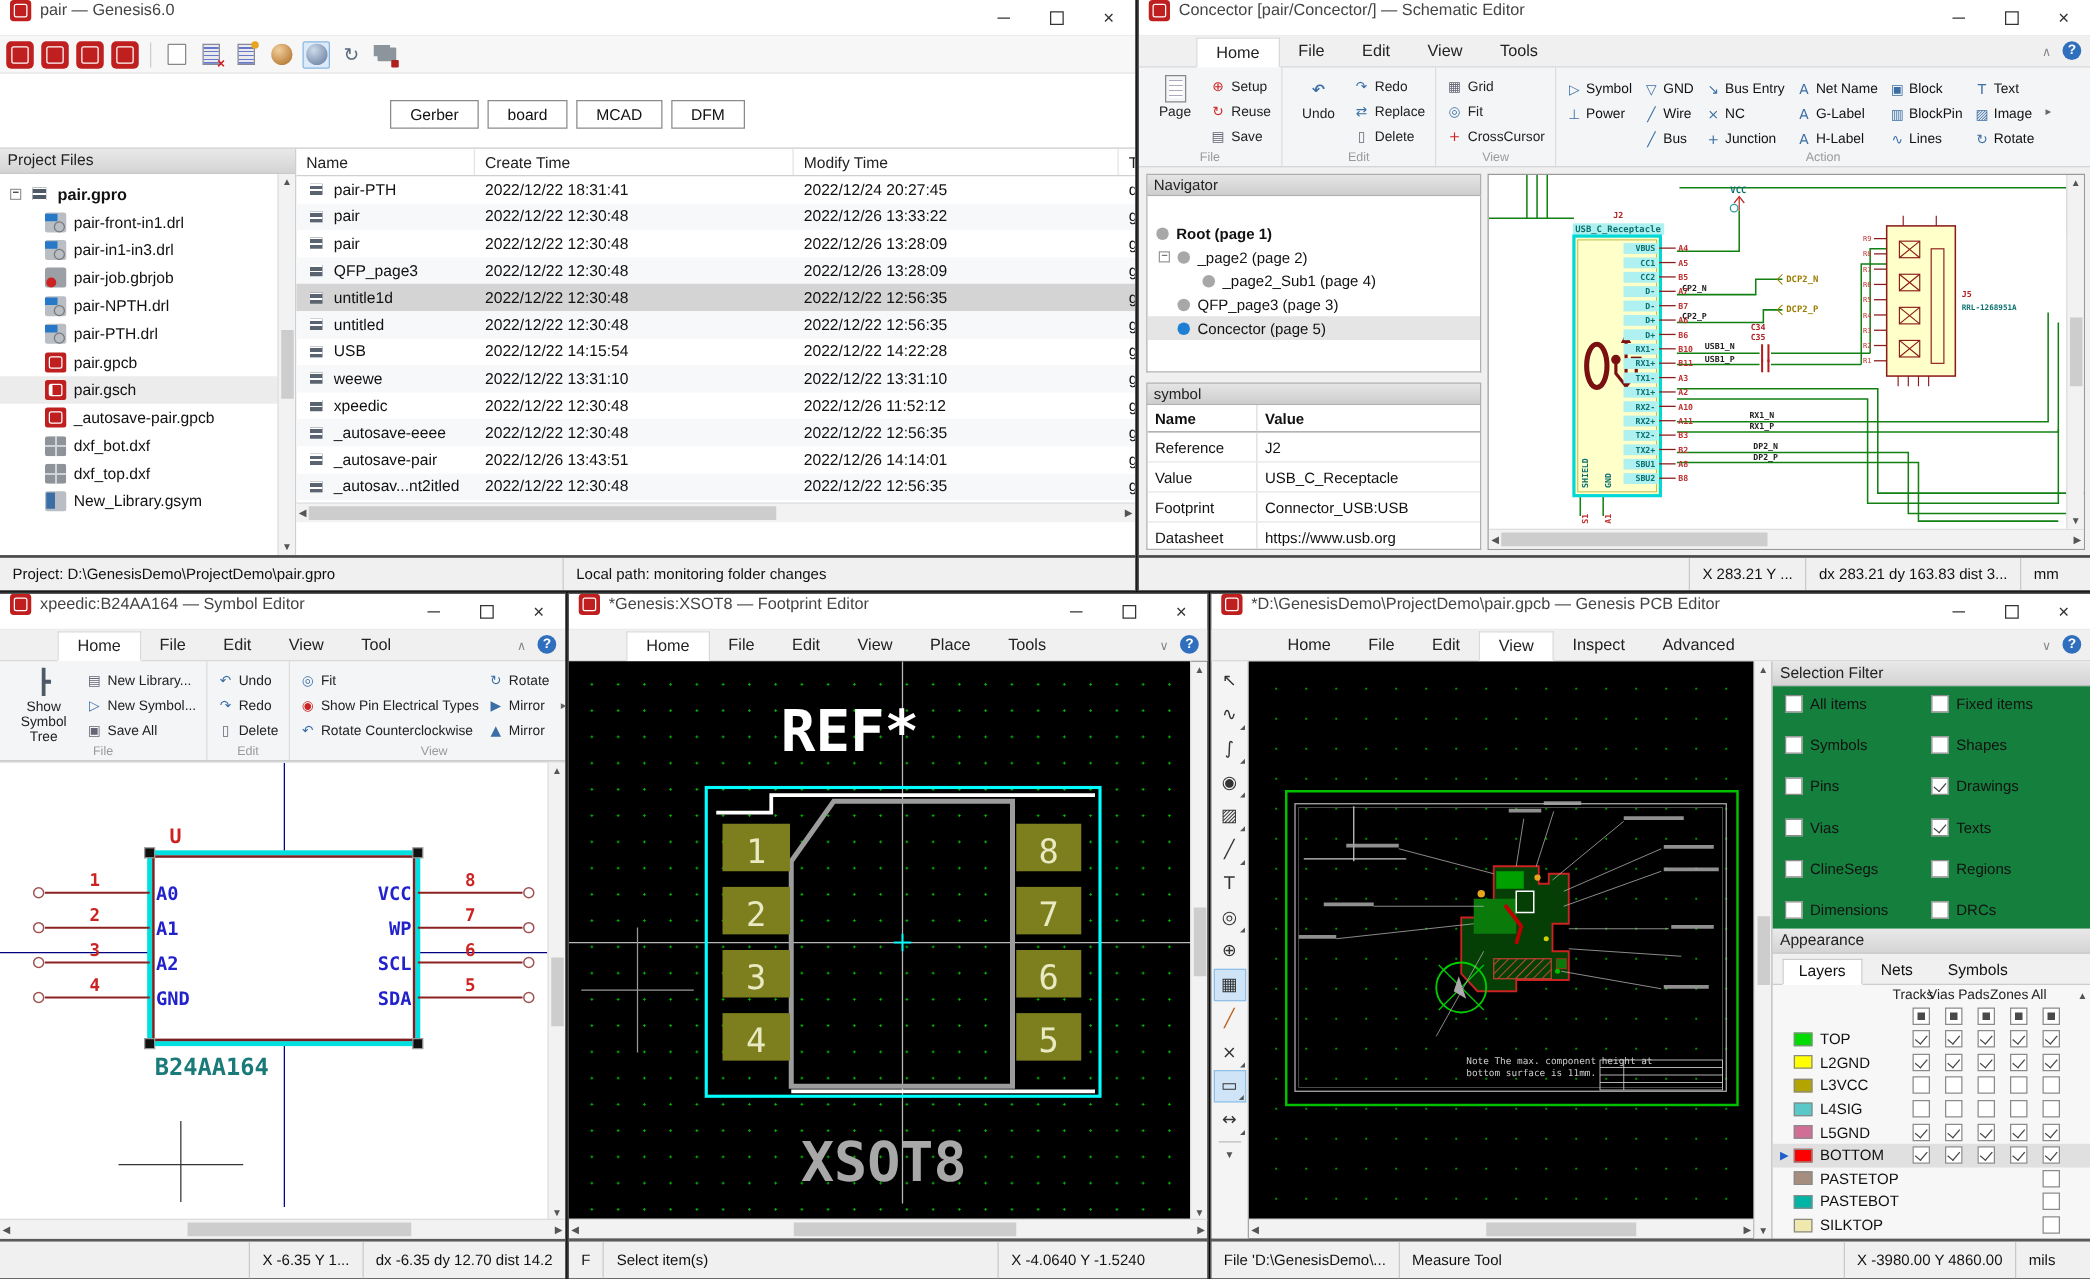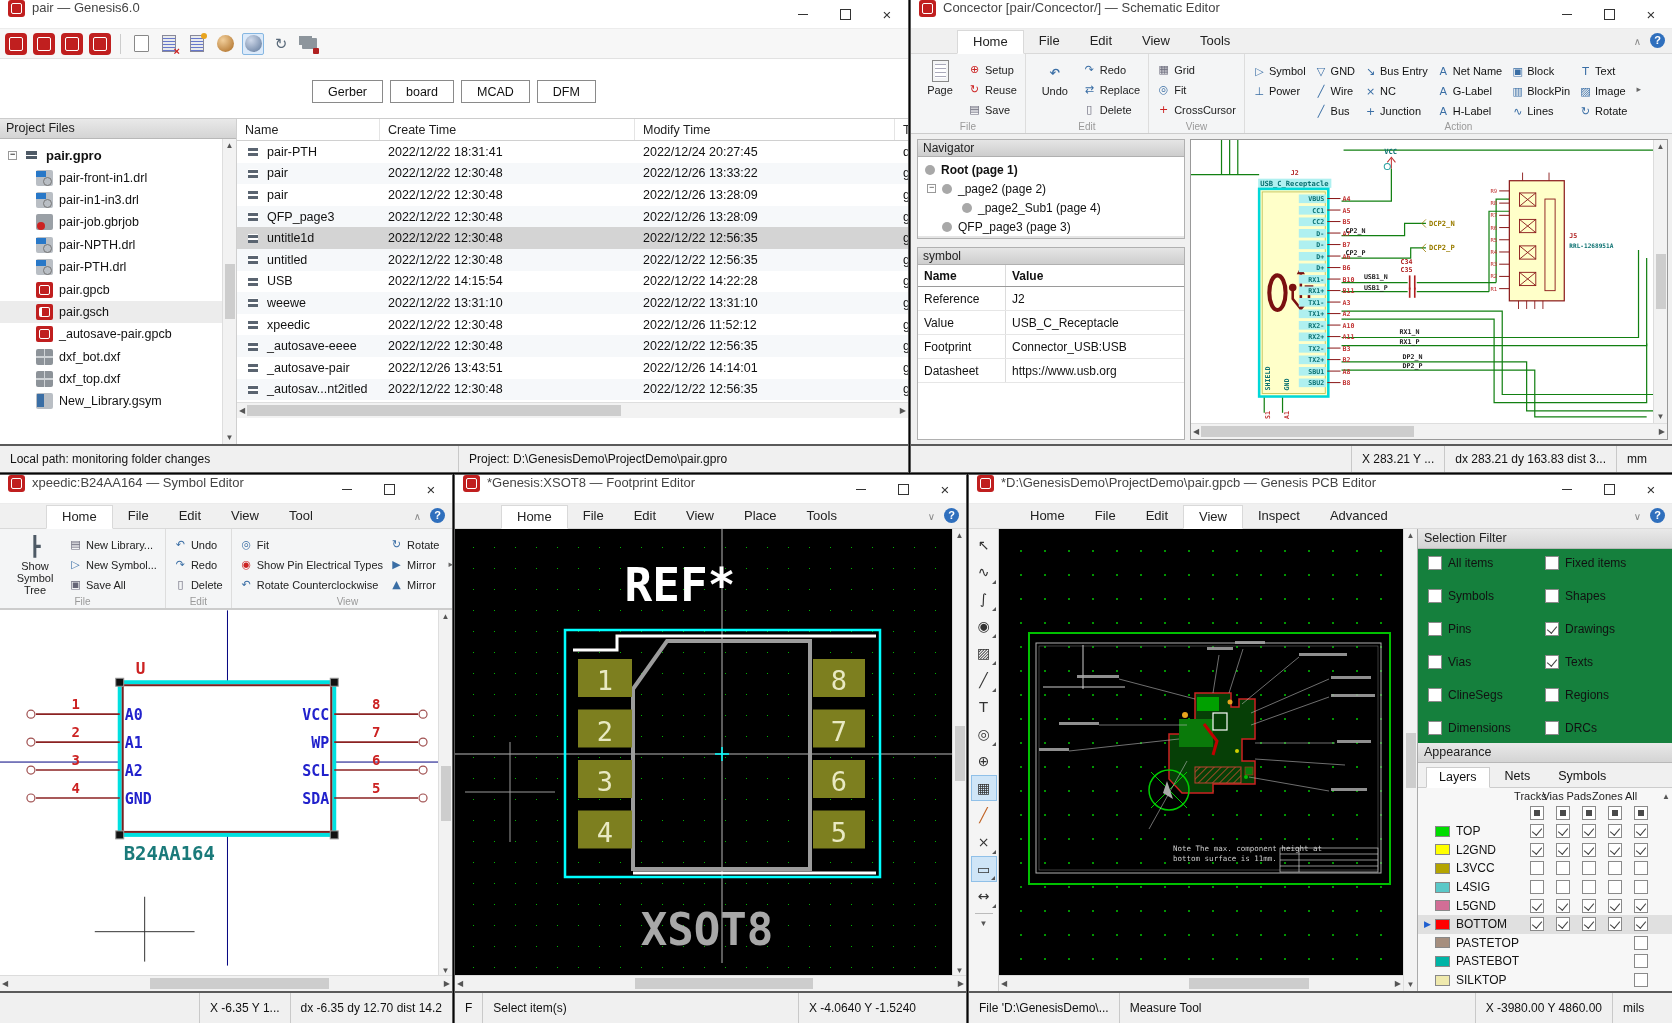--- a/index.html
+++ b/index.html
@@ -99,21 +99,21 @@
 .frow.sel{background:#d4d4d4}
 .frow .fc{border-right:none}
 .frow .fc1{display:flex;gap:6px;align-items:center}
 .hsb{height:16px;background:#f2f2f2;border-top:1px solid #dedede;display:flex;align-items:center;padding:0 2px;gap:2px;flex:none}
 .hthumb{height:11px;background:#cdcdcd;flex:none}
 
 .schbody{flex:1;display:flex;padding:5px 4px 4px 6px;gap:5px;background:#f0f0f0;overflow:hidden}
 .schleft{width:268px;flex:none;display:flex;flex-direction:column}
 .phead2{height:18px;background:linear-gradient(#e5e5e5,#cdcdcd);border:1px solid #b0b0b0;font-size:12px;line-height:16px;padding:0 5px;color:#222;flex:none}
 .pbox{background:#fff;border:1px solid #b0b0b0;border-top:none;overflow:hidden}
-.navbox{height:82px;padding-top:3px}
+.navbox{height:141px;padding-top:20px}
 .navitem{display:flex;align-items:center;gap:6px;font-size:12px;height:19px;padding-left:7px;white-space:nowrap}
 .navitem.ind1{padding-left:24px}.navitem.ind2{padding-left:44px}
 .navitem.bold{font-weight:bold}
 .navitem.cur{background:#e5e5e5}
 .dot{width:10px;height:10px;border-radius:50%;background:#a8a8a8;flex:none}
 .navitem.bluedot .dot{background:#1f7fd4}
 .nexp{visibility:hidden;width:9px;height:9px;border:1px solid #999;background:#fff;position:relative;flex:none;margin-left:-15px}
 .navitem.exp .nexp{visibility:visible}
 .nexp::before{content:"−";position:absolute;top:-3px;left:1px;font-size:9px;color:#333}
 .prow{display:flex;font-size:12px;height:24px;align-items:center;border-bottom:1px solid #e6e6e6}
@@ -434,22 +434,22 @@
         <div class="hsb">
           <span class="sa">◀</span>
           <span class="hthumb" style="width:56%"></span>
           <span class="sa" style="margin-left:auto">▶</span>
         </div>
         <div style="height:26px;background:#fff"></div>
       </div>
     </div>
   </div>
   <div class="sbar" style="left:0;top:446px;width:908px;height:26px">
+    <span class="scell" style="width:450px">Project: D:\GenesisDemo\ProjectDemo\pair.gpro</span>
     <span class="scell" style="flex:1">Local path: monitoring folder changes</span>
-    <span class="scell" style="width:450px">Project: D:\GenesisDemo\ProjectDemo\pair.gpro</span>
   </div>
 
   <div class="win" style="left:911px;top:0;width:761px;height:444px">
     <div class="tbar">
       <span class="appic"></span>
       <span class="ttl">Concector [pair/Concector/] — Schematic Editor</span>
       <span class="wbtns">
         <span class="wbtn wmin"></span>
         <span class="wbtn wmax"></span>
         <span class="wbtn wclose"></span>

